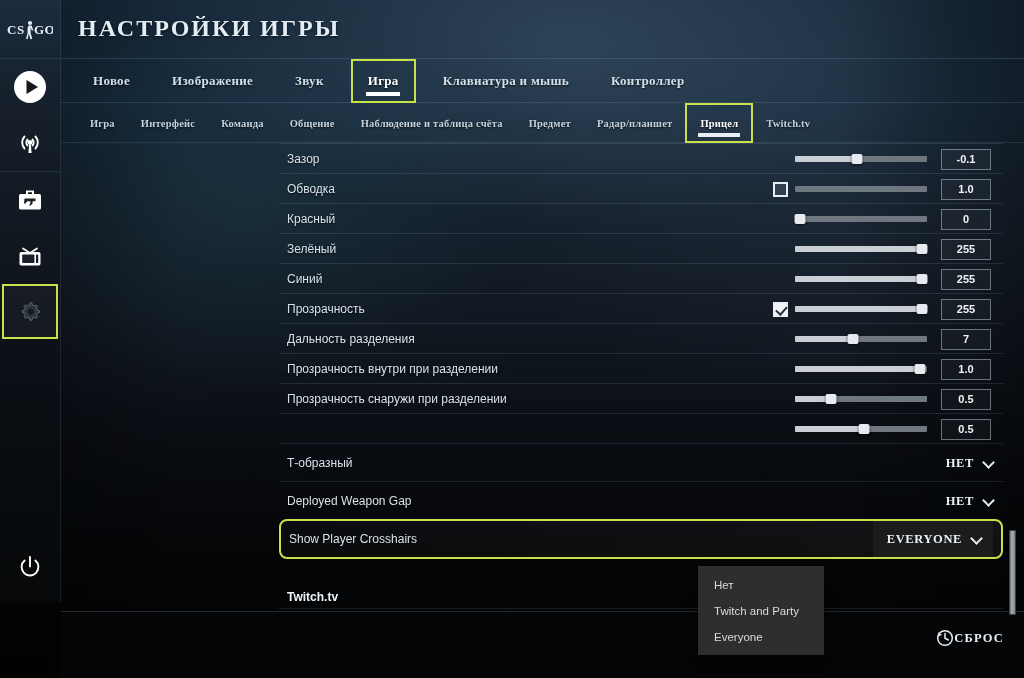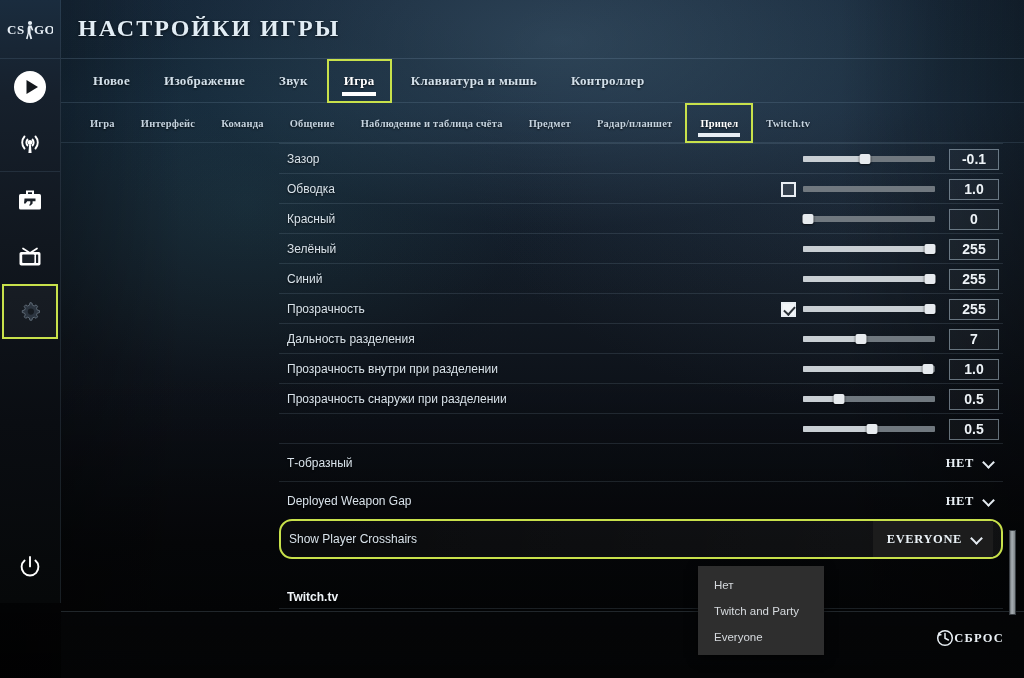--- a/index.html
+++ b/index.html
@@ -106,21 +106,21 @@
     width: 963px; height: 44px;
     border-bottom: 1px solid rgba(130,160,185,0.20);
     z-index: 5;
   }
   .tabs-row {
     position: absolute;
     left: 17px; top: 0;
     height: 44px;
     display: flex;
     align-items: stretch;
-    gap: 4px;
+    gap: 12px;
   }
   .tab {
     position: relative;
     display: flex;
     align-items: center;
     padding: 0 15px;
     font-family: "Liberation Serif", serif;
     font-weight: bold;
     font-size: 13px;
     letter-spacing: 0.3px;
@@ -262,23 +262,23 @@
     border-radius: 2px;
     transform: translateX(-50%);
     box-shadow: 0 1px 2px rgba(0,0,0,0.55);
   }
 
   .vbox {
     width: 50px; height: 21px;
     border: 1px solid rgba(185,205,220,0.50);
     background: rgba(255,255,255,0.035);
     display: flex; align-items: center; justify-content: center;
-    font-size: 14px; font-weight: bold;
+    font-size: 11px; font-weight: bold;
     color: #eef3f7;
-    margin-right: 4px;
+    margin-right: 12px;
     cursor: text;
     flex: 0 0 auto;
   }
 
   
   .drow {
     position: relative;
     height: 38px;
     display: flex; align-items: center;
     border-top: 1px solid rgba(150,175,195,0.16);
@@ -311,21 +311,21 @@
     content: "";
     position: absolute;
     left: 1px; top: 1px;
     width: 7px; height: 7px;
     border: solid #e4ebf1;
     border-width: 0 2.1px 2.1px 0;
     transform: rotate(45deg);
   }
   .drow.highlight {
     border: 2px solid #c8e14b;
-    border-radius: 13px;
+    border-radius: 8px;
     height: 40px;
     background: linear-gradient(90deg, rgba(255,255,255,0.02), rgba(255,255,255,0.05));
   }
   .drow.highlight .drow-ctrl {
     background: #1c1c1c;
     padding: 0 10px 0 14px;
     height: 36px;
   }
 
   

